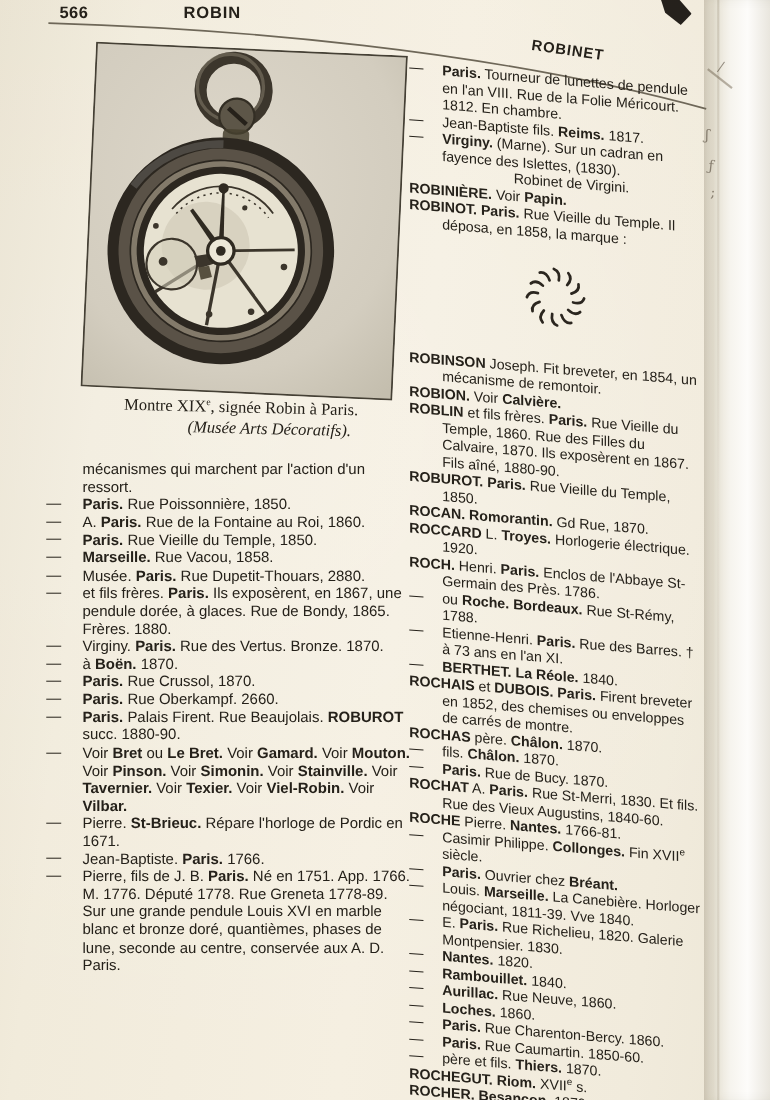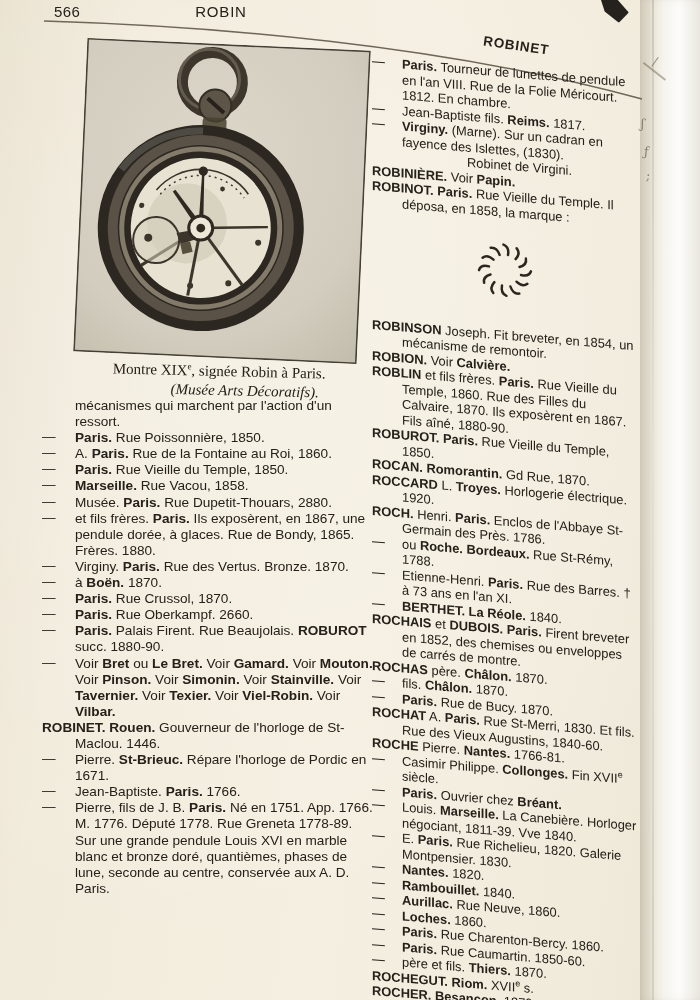--- a/index.html
+++ b/index.html
@@ -19,35 +19,35 @@
   .corner-ink{position:absolute;left:599px;top:-2px;width:30px;height:24px;background:#15110d;
     clip-path:polygon(0 10%,52% 0,100% 52%,72% 100%,20% 62%);transform:rotate(8deg);opacity:.93;}
   .corner-line{position:absolute;left:644px;top:62px;width:28px;height:1.5px;
     background:rgba(104,92,72,.45);transform:rotate(38deg);transform-origin:0 0;}
   .scr{position:absolute;font-size:13px;color:rgba(70,58,44,.55);font-family:"DejaVu Serif",serif;}
   .scr-0{left:653px;top:54px;transform:rotate(18deg);}
   .scr-1{left:641px;top:116px;transform:rotate(10deg);}
   .scr-2{left:644px;top:144px;transform:rotate(6deg);}
   .scr-3{left:646px;top:168px;transform:rotate(4deg);}
   
-  .folio{position:absolute;left:54px;top:3px;font-size:15px;font-weight:normal;letter-spacing:.4px;}
-  .head-left{position:absolute;left:156px;top:3px;width:130px;text-align:center;
-    font-size:15px;font-weight:normal;letter-spacing:.8px;}
+  .folio{position:absolute;left:54px;top:3px;font-size:15px;font-weight:bold;letter-spacing:.4px;}
+  .head-left{position:absolute;left:128px;top:3px;width:130px;text-align:center;
+    font-size:15px;font-weight:bold;letter-spacing:.8px;}
   .head-right{position:absolute;left:483px;top:38px;font-size:13.5px;font-weight:bold;
     letter-spacing:.8px;transform:rotate(8deg);}
   .rule-svg{position:absolute;left:0;top:0;pointer-events:none;}
   
   .photo{position:absolute;left:80px;top:44px;width:284px;height:314px;transform:rotate(2.6deg);}
   
   .caption{position:absolute;left:66px;top:362px;width:306px;text-align:center;
     font-family:"Liberation Serif",serif;font-size:15px;line-height:19px;transform:rotate(1.4deg);}
   .caption .l2{padding-left:52px;}
   
   .col{position:absolute;}
-  .col-left{left:42px;top:398px;width:331px;font-size:13.6px;line-height:16.1px;}
+  .col-left{left:42px;top:419px;width:331px;font-size:13.6px;line-height:16.1px;}
   .col-right{left:372px;top:54px;width:265px;font-size:12.9px;line-height:15.5px;
     transform:skewY(4.6deg);transform-origin:0 0;}
   .entry{margin:0;position:relative;padding-left:33px;}
   .entry .dash{position:absolute;left:0;top:-1px;}
   .entry.head{text-indent:-33px;}
   .entry.center{text-align:center;padding-left:0;}
   .col-right .entry{padding-left:30px;}
   .col-right .entry.head{text-indent:-30px;}
   .b{font-weight:bold;}
   .i{font-style:italic;}
@@ -140,21 +140,20 @@
     <p class="entry dash"><span class="dash">—</span><span class="b">Paris.</span><span> Rue Vieille du Temple, 1850.</span></p>
     <p class="entry dash"><span class="dash">—</span><span class="b">Marseille.</span><span> Rue Vacou, 1858.</span></p>
     <p class="entry dash"><span class="dash">—</span><span>Musée. </span><span class="b">Paris.</span><span> Rue Dupetit-Thouars, 2880.</span></p>
     <p class="entry dash"><span class="dash">—</span><span>et fils frères. </span><span class="b">Paris.</span><span> Ils exposèrent, en 1867, une pendule dorée, à glaces. Rue de Bondy, 1865. Frères. 1880.</span></p>
     <p class="entry dash"><span class="dash">—</span><span>Virginy. </span><span class="b">Paris.</span><span> Rue des Vertus. Bronze. 1870.</span></p>
     <p class="entry dash"><span class="dash">—</span><span>à </span><span class="b">Boën.</span><span> 1870.</span></p>
     <p class="entry dash"><span class="dash">—</span><span class="b">Paris.</span><span> Rue Crussol, 1870.</span></p>
     <p class="entry dash"><span class="dash">—</span><span class="b">Paris.</span><span> Rue Oberkampf. 2660.</span></p>
     <p class="entry dash"><span class="dash">—</span><span class="b">Paris.</span><span> Palais Firent. Rue Beaujolais. </span><span class="b">ROBUROT</span><span> succ. 1880-90.</span></p>
     <p class="entry dash"><span class="dash">—</span><span>Voir </span><span class="b">Bret</span><span> ou </span><span class="b">Le Bret.</span><span> Voir </span><span class="b">Gamard.</span><span> Voir </span><span class="b">Mouton.</span><span> Voir </span><span class="b">Pinson.</span><span> Voir </span><span class="b">Simonin.</span><span> Voir </span><span class="b">Stainville.</span><span> Voir </span><span class="b">Tavernier.</span><span> Voir </span><span class="b">Texier.</span><span> Voir </span><span class="b">Viel-Robin.</span><span> Voir </span><span class="b">Vilbar.</span></p>
-    <p class="entry head"><span class="b">ROBINET. Rouen.</span><span> Gouverneur de l'horloge de St-Maclou. 1446.</span></p>
     <p class="entry dash"><span class="dash">—</span><span>Pierre. </span><span class="b">St-Brieuc.</span><span> Répare l'horloge de Pordic en 1671.</span></p>
     <p class="entry dash"><span class="dash">—</span><span>Jean-Baptiste. </span><span class="b">Paris.</span><span> 1766.</span></p>
     <p class="entry dash"><span class="dash">—</span><span>Pierre, fils de J. B. </span><span class="b">Paris.</span><span> Né en 1751. App. 1766. M. 1776. Député 1778. Rue Greneta 1778-89. Sur une grande pendule Louis XVI en marble blanc et bronze doré, quantièmes, phases de lune, seconde au centre, conservée aux A. D. Paris.</span></p>
   </div>
 <div class="col col-right" id="col-right">
     <p class="entry dash"><span class="dash">—</span><span class="b">Paris.</span><span> Tourneur de lunettes de pendule en l'an VIII. Rue de la Folie Méricourt. 1812. En chambre.</span></p>
     <p class="entry dash"><span class="dash">—</span><span>Jean-Baptiste fils. </span><span class="b">Reims.</span><span> 1817.</span></p>
     <p class="entry dash"><span class="dash">—</span><span class="b">Virginy.</span><span> (Marne). Sur un cadran en fayence des Islettes, (1830).</span></p>
     <p class="entry center"><span>Robinet de Virgini.</span></p>
     <p class="entry head"><span class="b">ROBINIÈRE.</span><span> Voir </span><span class="b">Papin.</span></p>

